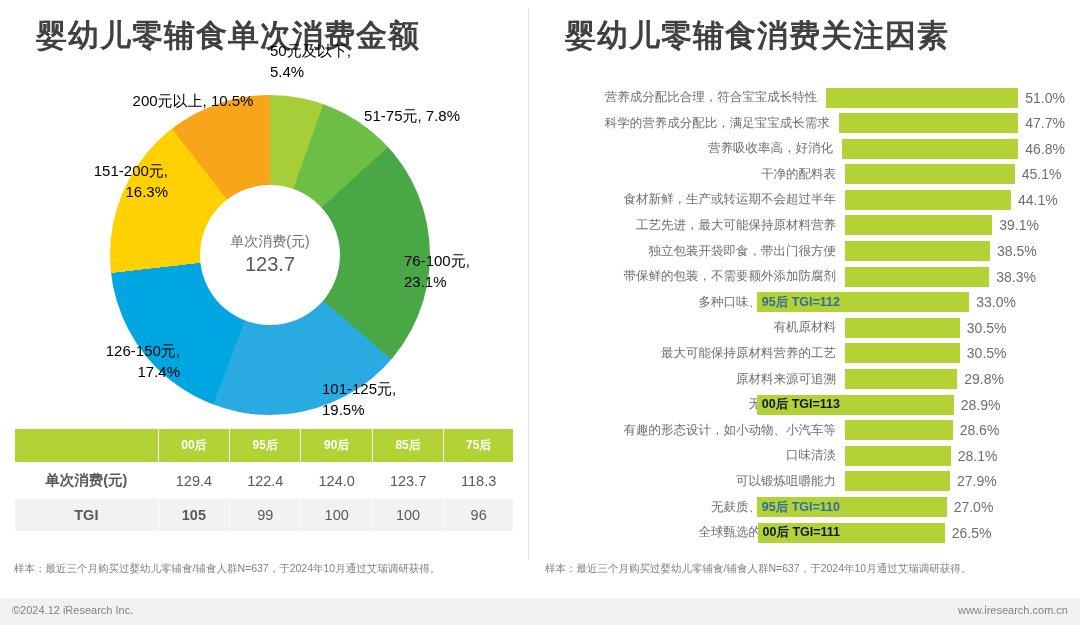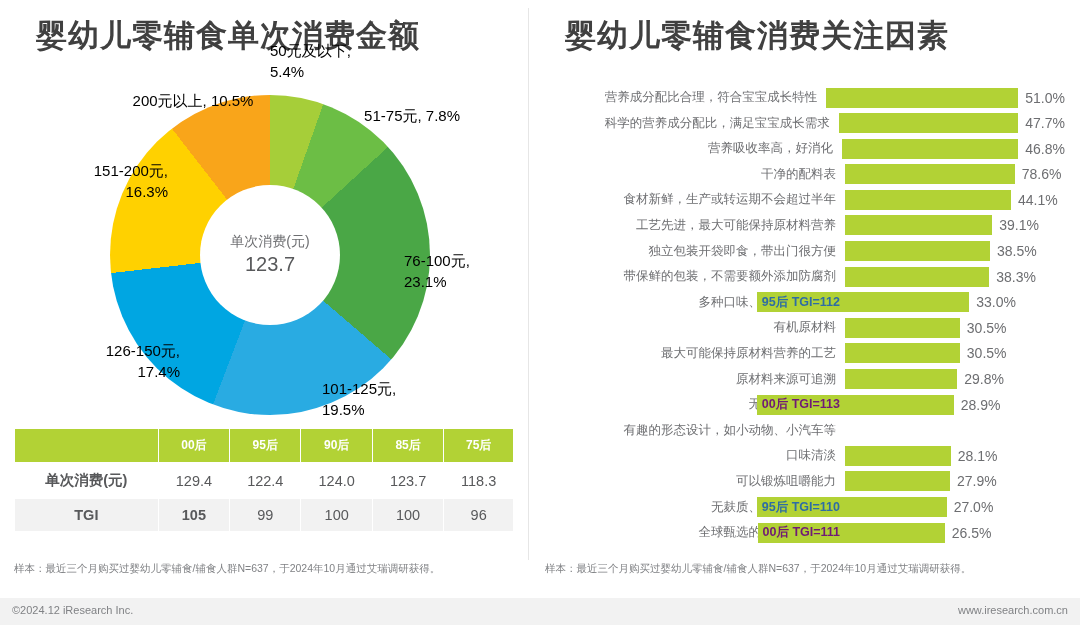--- a/index.html
+++ b/index.html
@@ -125,21 +125,21 @@
     right:100%;
     margin-right:0px;
     height:20px;
     display:flex; align-items:center;
     padding:0 5px;
     font-size:12.5px;
     font-weight:bold;
     background:#b2d235;
     white-space:nowrap;
   }
-  .tgi-00 { color:#701a75; }
+  .tgi-00 { color:#0f172a; }
   .tgi-95 { color:#2e6da4; }
   .bar-val {
     font-size:14px;
     color:#6d6e71;
     margin-left:7px;
     white-space:nowrap;
   }
 
   
   .note {
@@ -242,21 +242,21 @@
         <div class="bar-label">营养吸收率高，好消化</div>
         <div class="bar-track">
           <div class="bar-fill" style="width: 176.188px; background: rgb(178, 210, 53);"></div>
           <div class="bar-val">46.8%</div>
         </div>
       </div>
       <div class="bar-row">
         <div class="bar-label">干净的配料表</div>
         <div class="bar-track">
           <div class="bar-fill" style="width: 169.788px; background: rgb(178, 210, 53);"></div>
-          <div class="bar-val">78.6%</div>
+          <div class="bar-val">45.1%</div>
         </div>
       </div>
       <div class="bar-row">
         <div class="bar-label">食材新鲜，生产或转运期不会超过半年</div>
         <div class="bar-track">
           <div class="bar-fill" style="width: 166.024px; background: rgb(178, 210, 53);"></div>
           <div class="bar-val">44.1%</div>
         </div>
       </div>
       <div class="bar-row">
@@ -314,20 +314,24 @@
         <div class="bar-label">无烘焙，不上火</div>
         <div class="bar-track">
           <div class="bar-fill" style="width: 108.8px; background: rgb(178, 210, 53);">
             <div class="bar-tgi tgi-00">00后 TGI=113</div>
           </div>
           <div class="bar-val">28.9%</div>
         </div>
       </div>
       <div class="bar-row">
         <div class="bar-label">有趣的形态设计，如小动物、小汽车等</div>
+        <div class="bar-track">
+          <div class="bar-fill" style="width: 107.671px; background: rgb(178, 210, 53);"></div>
+          <div class="bar-val">28.6%</div>
+        </div>
       </div>
       <div class="bar-row">
         <div class="bar-label">口味清淡</div>
         <div class="bar-track">
           <div class="bar-fill" style="width: 105.788px; background: rgb(178, 210, 53);"></div>
           <div class="bar-val">28.1%</div>
         </div>
       </div>
       <div class="bar-row">
         <div class="bar-label">可以锻炼咀嚼能力</div>

